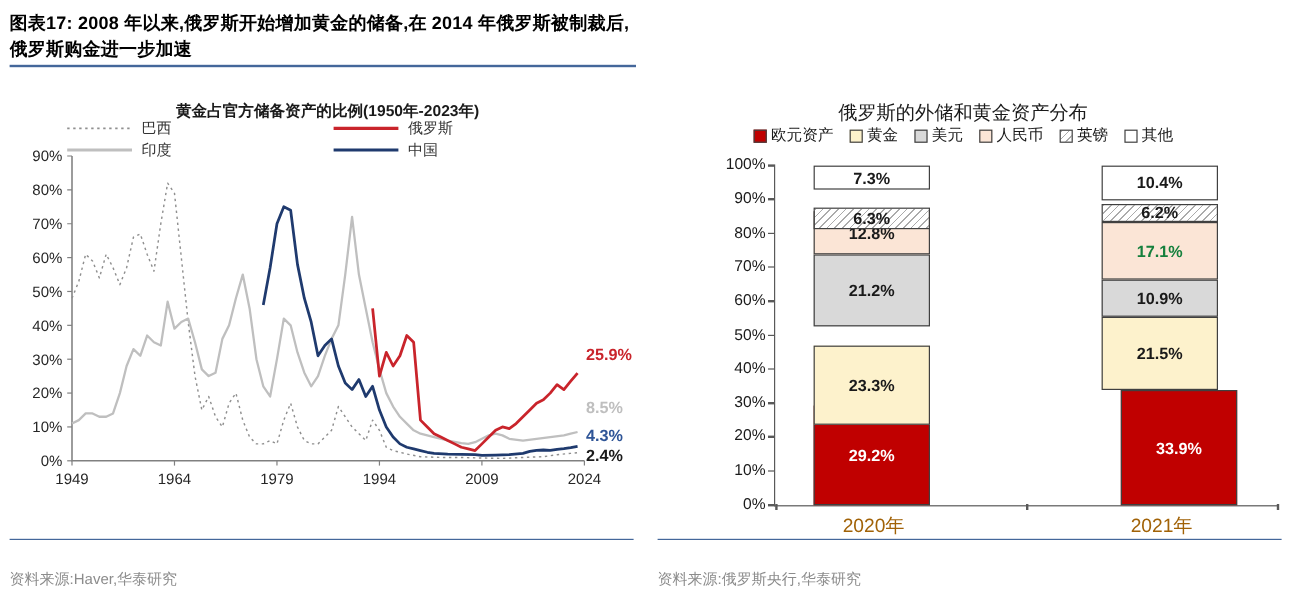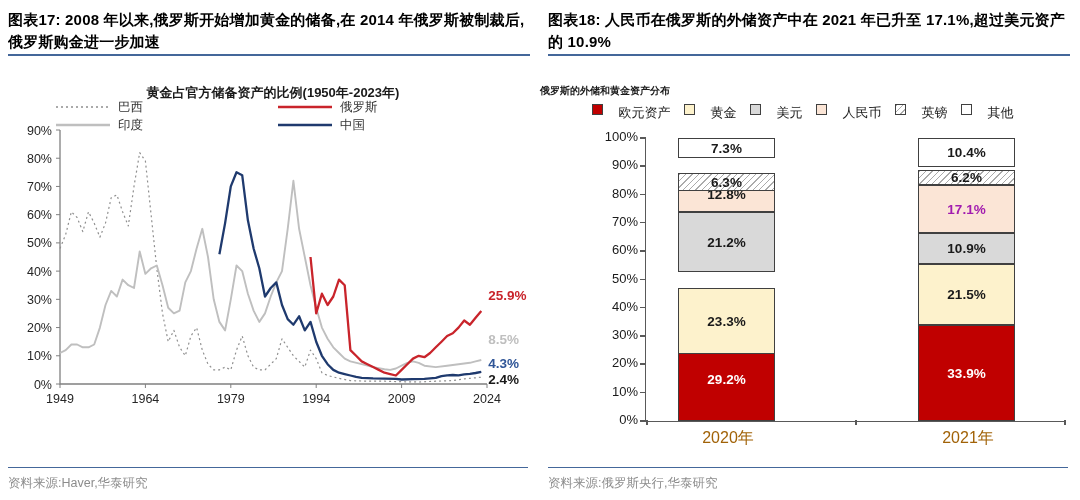--- a/index.html
+++ b/index.html
@@ -4,31 +4,31 @@
 <style>
   * { margin:0; padding:0; box-sizing:border-box; }
   html,body { width:1080px; height:500px; background:#ffffff; overflow:hidden;
               font-family:"Liberation Sans","DejaVu Sans",sans-serif; }
   .page { display:flex; width:1080px; height:500px; }
   .panel { position:relative; width:540px; height:500px; padding:0 10px 0 8px; }
   .fig-caption { font-size:15px; font-weight:bold; color:#000; line-height:1.45;
                  padding:9px 2px 0 0; height:56px; overflow:hidden;
                  border-bottom:2px solid #44679a; letter-spacing:0.2px; }
   .source { position:absolute; left:8px; right:12px; bottom:8px;
-            border-top:1.5px solid #44679a; padding-top:7px;
+            border-top:1.5px solid #44679a; padding-top:25px;
             color:#8c8c8c; font-size:12.5px; }
   
   .line-chart-wrap { position:absolute; left:0; top:64px; width:540px; height:365px; }
   
-  .bar-title { position:absolute; top:84px; left:0; width:525px; text-align:left;
-               font-size:10px; font-weight:bold; color:#1a1a1a; }
+  .bar-title { position:absolute; top:84px; left:0; width:525px; text-align:center;
+               font-size:16px; font-weight:normal; color:#1a1a1a; }
   .bar-legend { position:absolute; top:104px; left:0; width:525px; display:flex;
                 justify-content:center; align-items:center; gap:13px;
                 font-size:13px; color:#1a1a1a; }
-  .bar-legend .item { display:flex; align-items:flex-start; gap:16px; }
+  .bar-legend .item { display:flex; align-items:center; gap:4px; }
   .bar-legend .swatch { width:11px; height:11px; border:1px solid #404040; display:inline-block; }
   .bar-plot { position:absolute; left:105px; top:137px; width:420px; height:285px;
               border-left:1.5px solid #595959; border-bottom:1.5px solid #595959; }
   .ytick-label { position:absolute; width:90px; text-align:right; font-size:13px; color:#1a1a1a; }
   .ytick-mark { position:absolute; height:1.5px; width:5px; background:#595959; }
   .xtick-mark { position:absolute; width:1.5px; height:5px; background:#595959; }
   .bar { position:absolute; bottom:0; width:97px; }
   .bar-seg { position:absolute; left:0; width:100%; border:1.2px solid #404040;
              display:flex; align-items:center; justify-content:center;
              font-size:13.5px; font-weight:bold; }
@@ -94,21 +94,20 @@
           <text x="488.3066666666667" y="320.2266666666667" font-size="13.5" font-weight="bold" fill="#1a1a1a">2.4%</text>
           <text x="488.3066666666667" y="280.0111111111111" font-size="13.5" font-weight="bold" fill="#bfbfbf">8.5%</text>
           <text x="488.3066666666667" y="235.90444444444444" font-size="13.5" font-weight="bold" fill="#c9242b">25.9%</text>
           <text x="488.3066666666667" y="303.8644444444444" font-size="13.5" font-weight="bold" fill="#2f5597">4.3%</text>
         </svg>
     </div>
     <div class="source">资料来源:Haver,华泰研究</div>
   </section>
 
   <section class="panel">
-    <div class="fig-caption">图表18:  人民币在俄罗斯的外储资产中在 2021 年已升至 17.1%,超过美元资产的 10.9%</div>
     <div class="bar-title">俄罗斯的外储和黄金资产分布</div>
     <div class="bar-legend" id="bar-legend">
         <span class="item">
           <span class="swatch" style="background: rgb(192, 0, 0);"></span>
           <span>欧元资产</span>
         </span>
         <span class="item">
           <span class="swatch" style="background: rgb(253, 242, 204);"></span>
           <span>黄金</span>
         </span>
@@ -157,24 +156,24 @@
         <div class="xtick-mark" style="left: 418px; top: 283px;"></div>
         <div class="bar" style="left: 32px; height: 283px;">
           <div class="bar-seg" style="background: rgb(192, 0, 0); bottom: 0px; height: 82.636px; color: rgb(255, 255, 255);">29.2%</div>
           <div class="bar-seg" style="background: rgb(253, 242, 204); bottom: 67px; height: 65.939px; color: rgb(26, 26, 26);">23.3%</div>
           <div class="bar-seg" style="background: rgb(217, 217, 217); bottom: 148.575px; height: 59.996px; color: rgb(26, 26, 26);">21.2%</div>
           <div class="bar-seg" style="background: rgb(251, 229, 214); bottom: 208.571px; height: 36.224px; color: rgb(26, 26, 26);">12.8%</div>
           <div class="bar-seg hatch" style="bottom: 230px; height: 17.829px; color: rgb(26, 26, 26); text-align: center;">6.3%</div>
           <div class="bar-seg" style="background: rgb(255, 255, 255); bottom: 262.624px; height: 20.659px; color: rgb(26, 26, 26);">7.3%</div>
         </div>
         <div class="bar" style="left: 272px; height: 283px;">
-          <div class="bar-seg" style="background: rgb(192, 0, 0); bottom: 0px; height: 95.937px; color: rgb(255, 255, 255);">33.9%</div>
+          <div class="bar-seg" style="background: rgb(192, 0, 0); bottom: 0px; height: 95.937px; color: rgb(255, 255, 255); margin-left: 16px;">33.9%</div>
           <div class="bar-seg" style="background: rgb(253, 242, 204); bottom: 95.937px; height: 60.845px; color: rgb(26, 26, 26);">21.5%</div>
           <div class="bar-seg" style="background: rgb(217, 217, 217); bottom: 156.782px; height: 30.847px; color: rgb(26, 26, 26);">10.9%</div>
-          <div class="bar-seg" style="background: rgb(251, 229, 214); bottom: 187.629px; height: 48.393px; color: #a21caf;">17.1%</div>
+          <div class="bar-seg" style="background: rgb(251, 229, 214); bottom: 187.629px; height: 48.393px; color: #15803d;">17.1%</div>
           <div class="bar-seg hatch" style="bottom: 236.022px; height: 15px; color: rgb(26, 26, 26);">6.2%</div>
           <div class="bar-seg" style="background: rgb(255, 255, 255); bottom: 253.568px; height: 29.432px; color: rgb(26, 26, 26);">10.4%</div>
         </div>
       </div>
     <div class="bar-xlabel" id="xlabel-0" style="left:118px;">2020年</div>
     <div class="bar-xlabel" id="xlabel-1" style="left:358px;">2021年</div>
     <div class="source">资料来源:俄罗斯央行,华泰研究</div>
   </section>
 
 </div>

